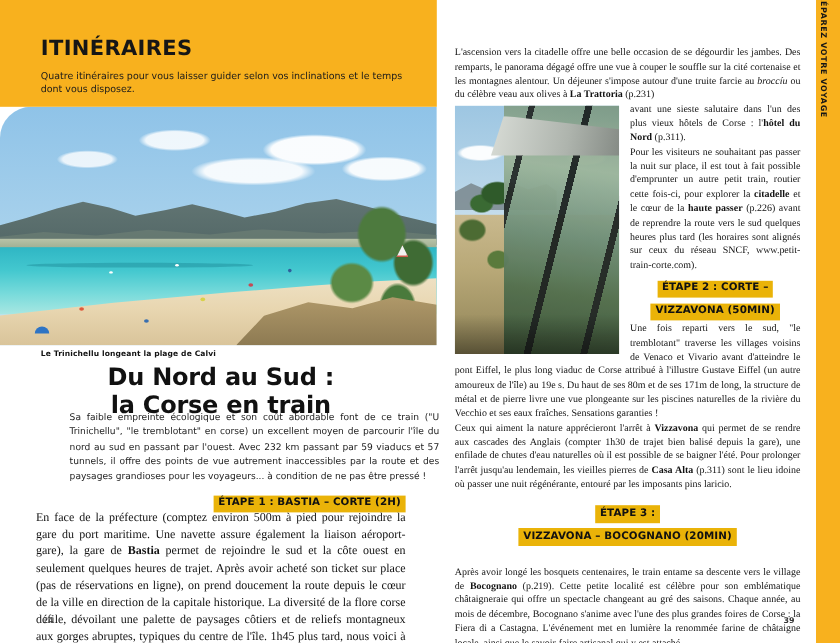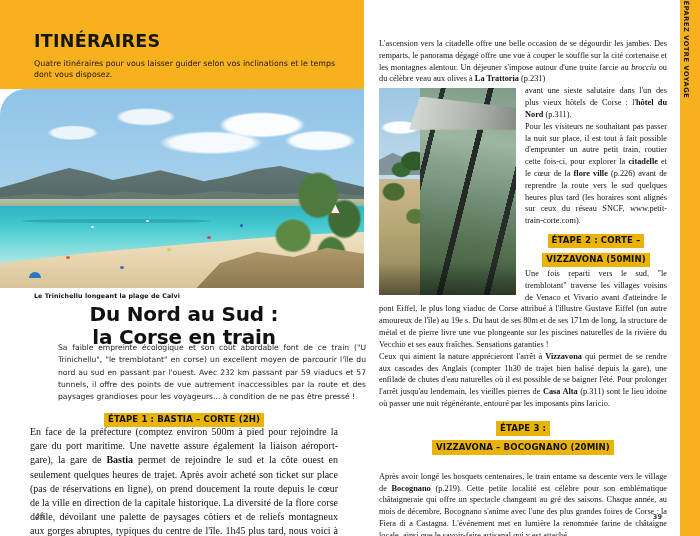--- a/index.html
+++ b/index.html
@@ -115,21 +115,21 @@
     font-size: 7.6px; line-height: 1.62; color: #1d1d1d; text-align: justify; margin-left: 28px;
   }
 
   .etape {
     display: inline-block;
     background: #eab308;
     font-family: "DejaVu Sans", sans-serif;
     font-weight: 700; font-size: 8.6px; color: #111;
     padding: 1.5px 4px 2px; line-height: 1.28; letter-spacing: .1px;
   }
-  .etape-wrap { text-align: center; }
+  .etape-wrap { text-align: right; }
 
   .e1-head { position: absolute; left: 30px; top: 408px; width: 308px; }
 
   .serif {
     font-family: "Liberation Serif", serif;
     font-size: 10px; line-height: 1.42; color: #121212; text-align: justify;
   }
   .e1-body { position: absolute; left: 30px; top: 425px; width: 308px; }
 
   .pg-left {
@@ -295,21 +295,21 @@
         <div class="tp-win"></div>
         <div class="tp-roof"></div>
         <div class="tp-shadow"></div>
       </div>
 
       <p class="serif" style="text-align:justify;">
         avant une sieste salutaire dans l'un des plus vieux hôtels de Corse : l'<b>hôtel du Nord</b> (p.311).
       </p>
 
       <p class="serif">
-        Pour les visiteurs ne souhaitant pas passer la nuit sur place, il est tout à fait possible d'emprunter un autre petit train, routier cette fois-ci, pour explorer la <b>citadelle</b> et le cœur de la <b>flore ville</b> (p.226) avant de reprendre la route vers le sud quelques heures plus tard (les horaires sont alignés sur ceux du réseau SNCF, www.petit-train-corte.com).
+        Pour les visiteurs ne souhaitant pas passer la nuit sur place, il est tout à fait possible d'emprunter un autre petit train, routier cette fois-ci, pour explorer la <b>citadelle</b> et le cœur de la <b>haute passer</b> (p.226) avant de reprendre la route vers le sud quelques heures plus tard (les horaires sont alignés sur ceux du réseau SNCF, www.petit-train-corte.com).
       </p>
 
       <div class="e2-head">
         <span class="etape">ÉTAPE 2 : CORTE –</span><br>
         <span class="etape">VIZZAVONA (50MIN)</span>
       </div>
 
       <p class="serif">Une fois reparti vers le sud, "le tremblotant" traverse les villages voisins de Venaco et Vivario avant d'atteindre le pont Eiffel, le plus long viaduc de Corse attribué à l'illustre Gustave Eiffel (un autre amoureux de l'île) au 19e s. Du haut de ses 80m et de ses 171m de long, la structure de métal et de pierre livre une vue plongeante sur les piscines naturelles de la rivière du Vecchio et ses eaux fraîches. Sensations garanties !</p>
 
       <p class="serif">

